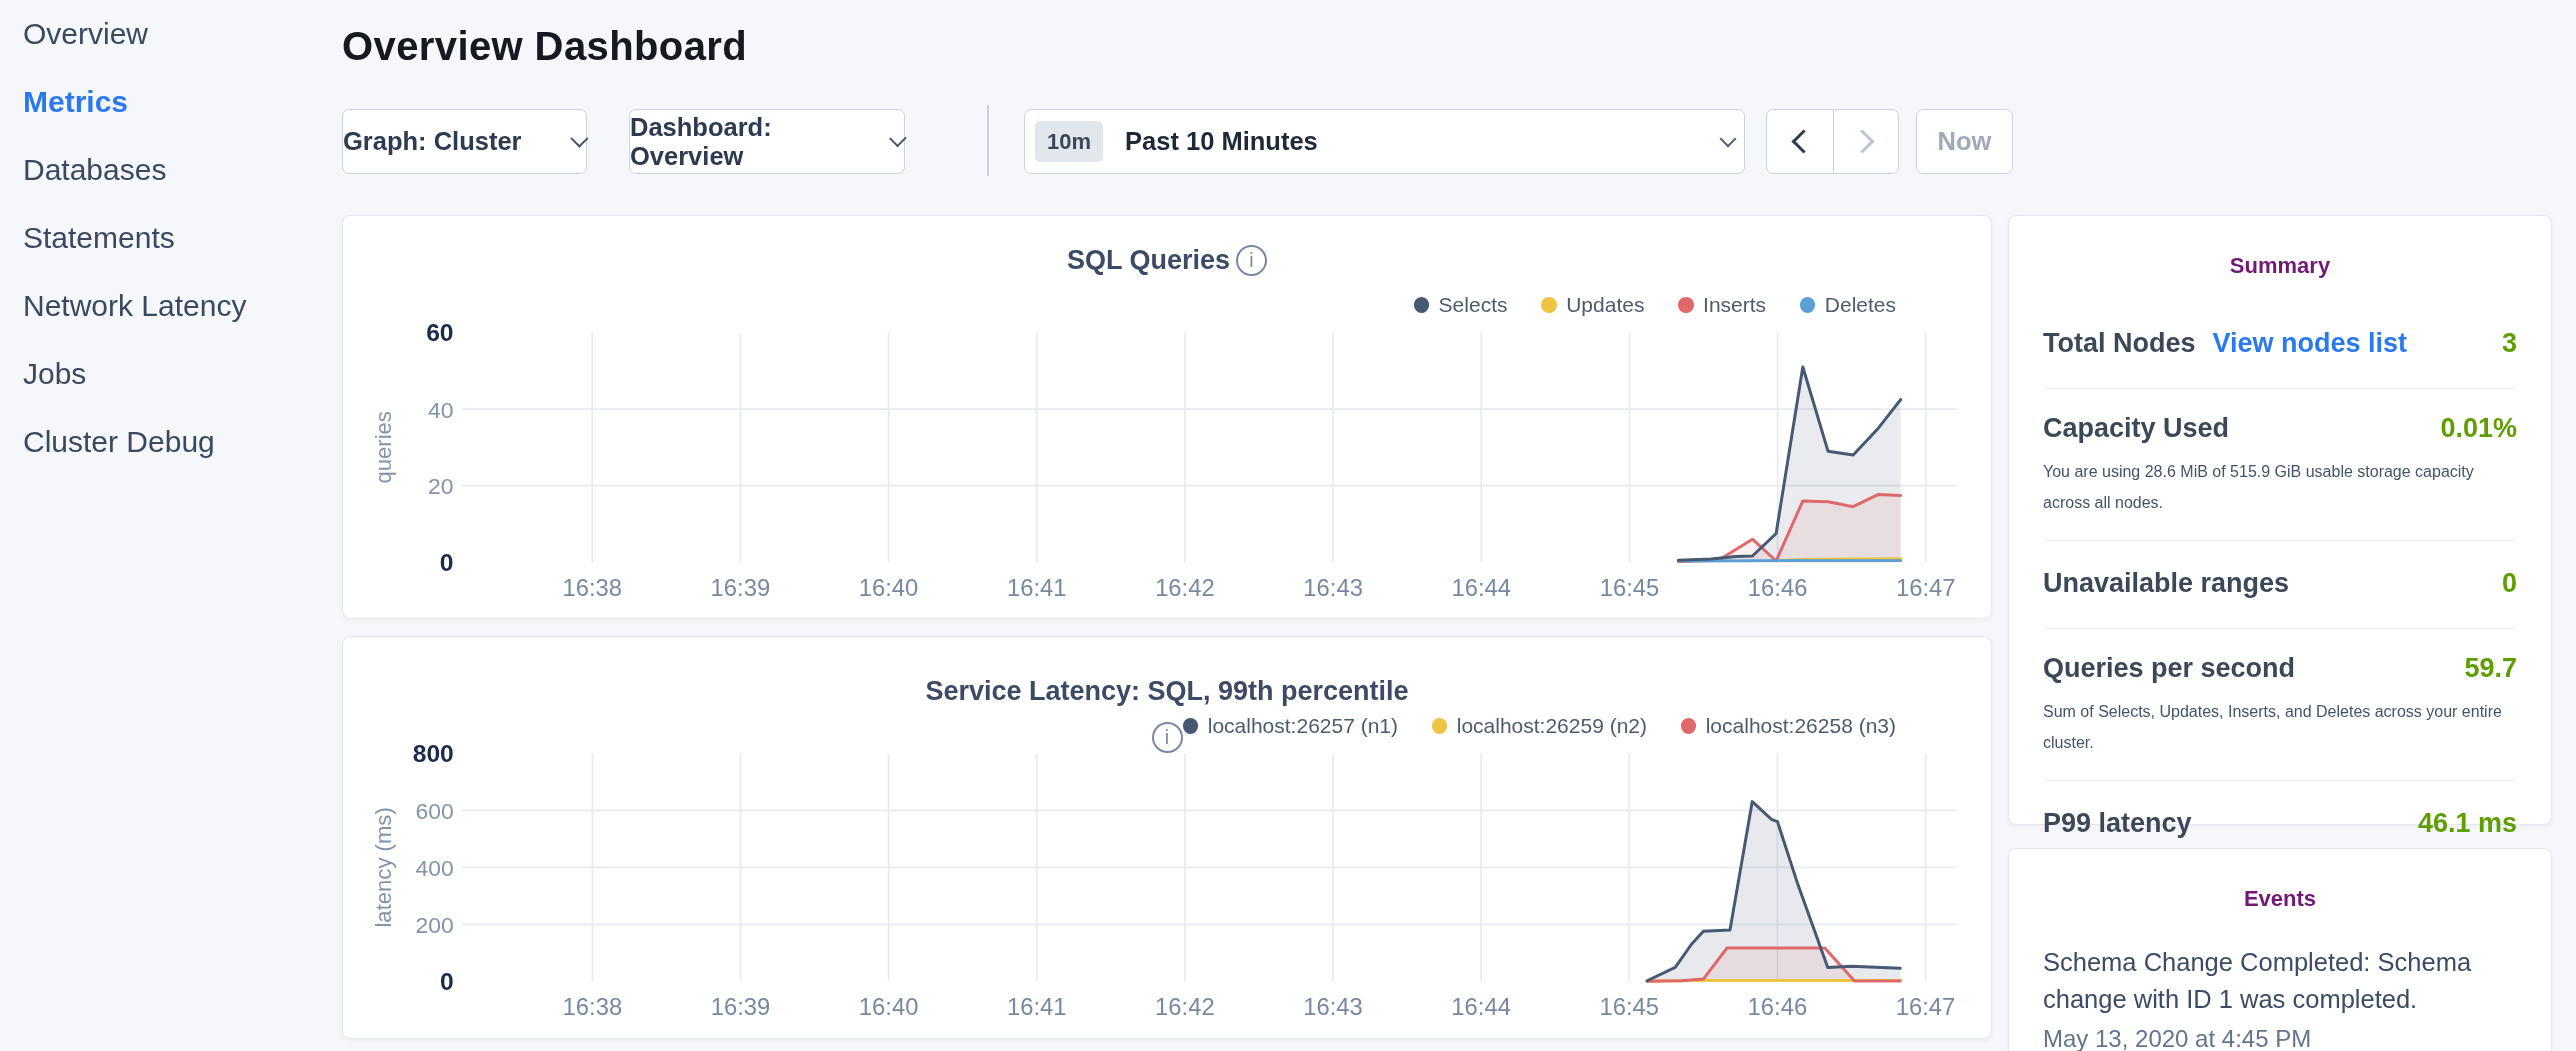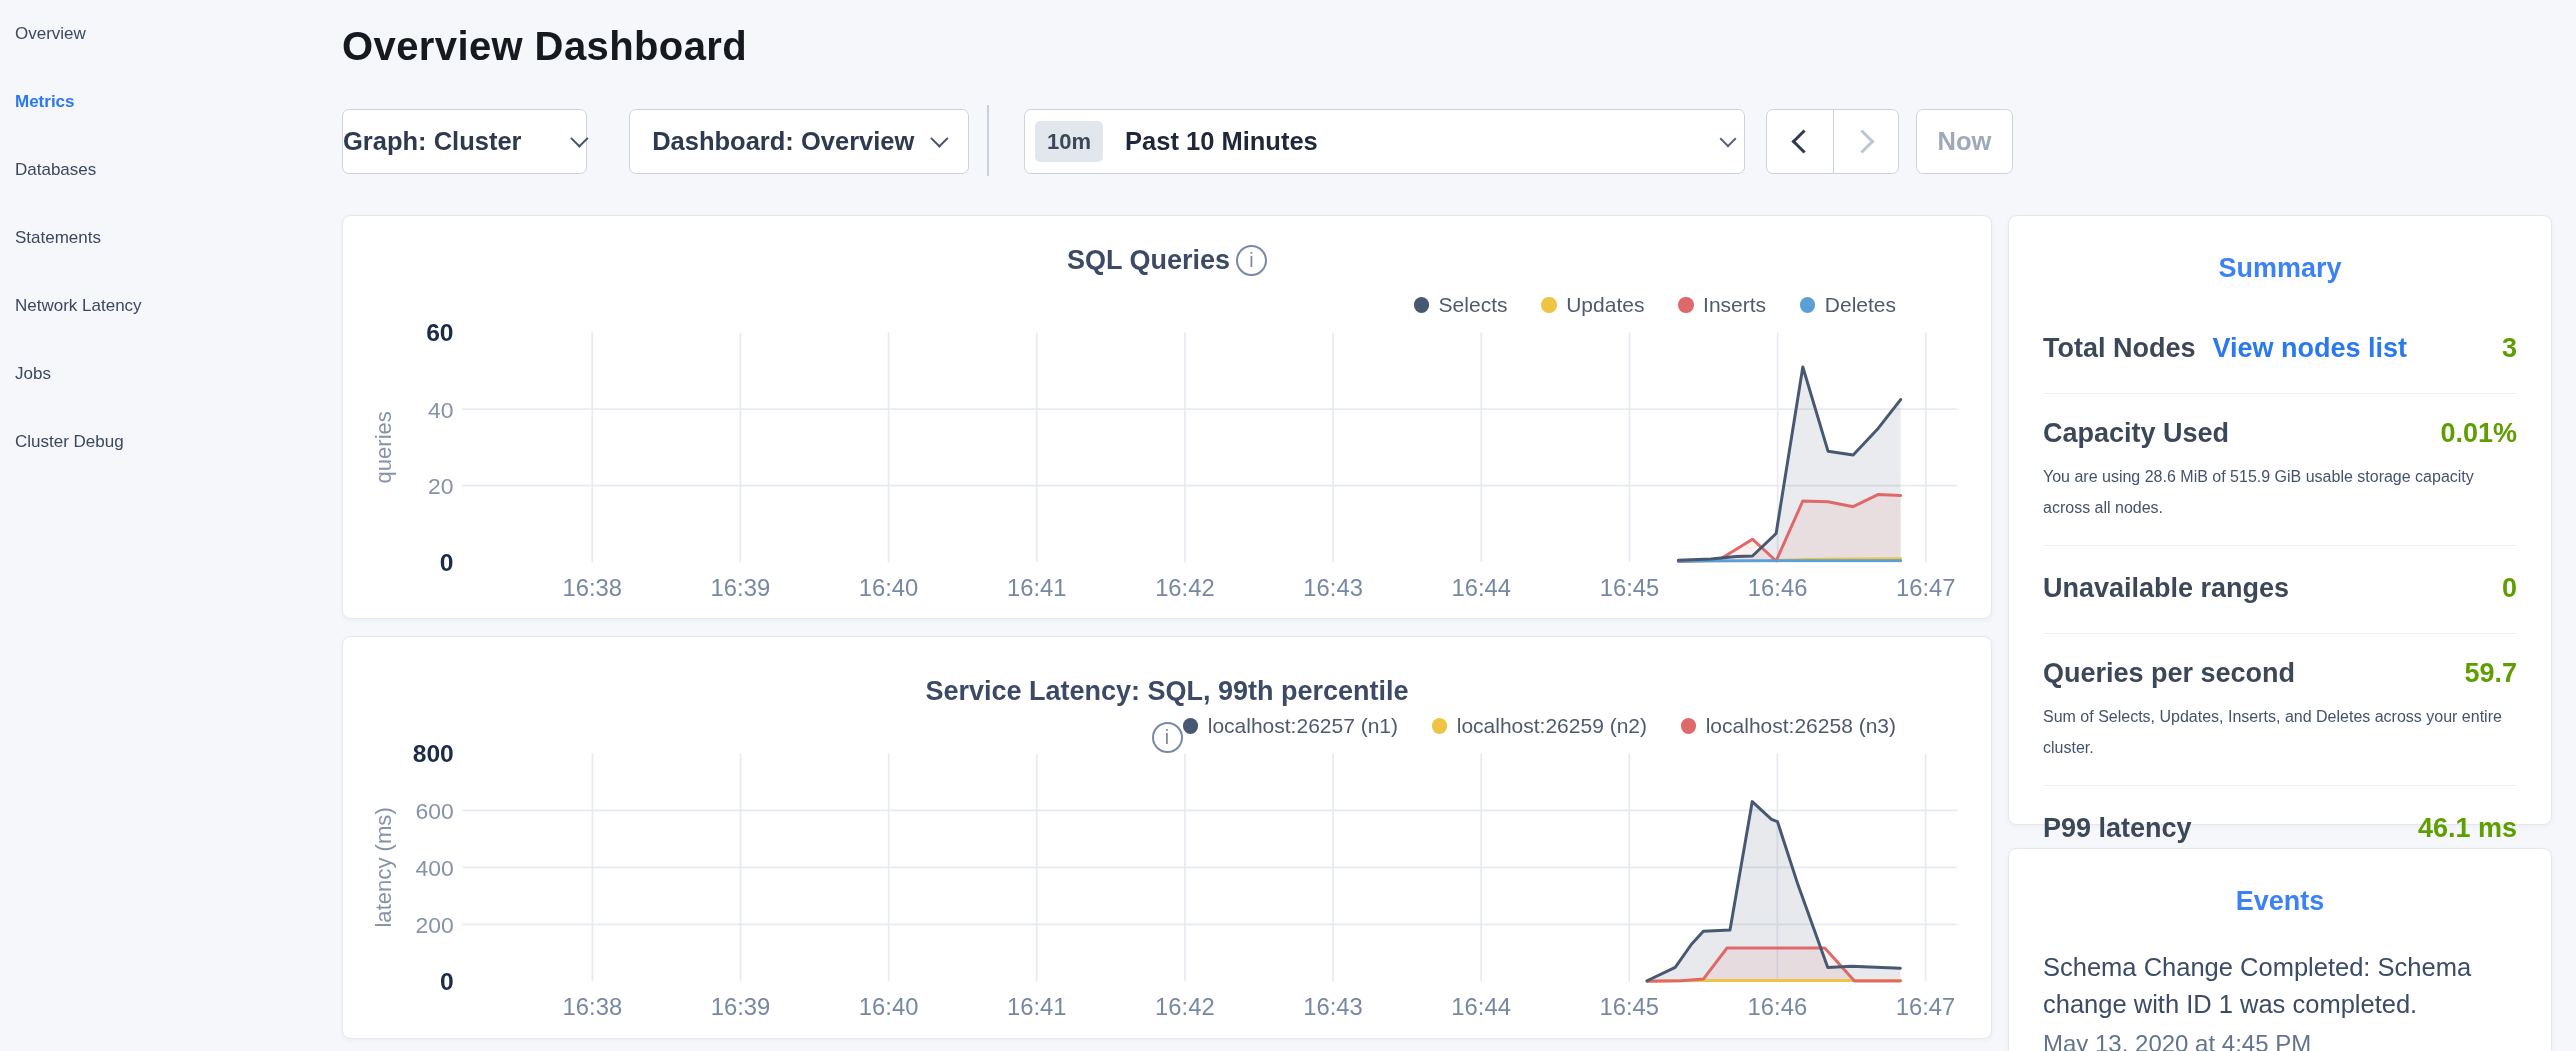--- a/index.html
+++ b/index.html
@@ -2,30 +2,30 @@
 <html style="font-size:13.6px"><head>
 <meta charset="utf-8">
 <style>
   * { margin:0; padding:0; box-sizing:border-box; }
   html,body { background:#f5f7fa; }
   body { font-family:"Liberation Sans", sans-serif; }
   #app { position:relative; width:2576px; height:1051px; overflow:hidden; background:#f5f7fa; color:#3c4758; }
 
   
   #sidebar { position:absolute; left:0; top:0; width:340px; height:1051px; }
-  .side-item { height:68px; line-height:68px; padding-left:15px; font-size:17px; color:#3b4860; cursor:pointer; white-space:nowrap; }
+  .side-item { height:68px; line-height:68px; padding-left:23px; font-size:30px; color:#3b4860; cursor:pointer; white-space:nowrap; }
   .side-item.active { color:#2979ef; font-weight:700; }
 
   
   #page-title { position:absolute; left:342px; top:24px; font-size:40px; font-weight:700; color:#16191f; letter-spacing:0.4px; }
 
   
   .ctl { position:absolute; top:109px; height:65px; background:#fff; border:1.7px solid #ccd3de; border-radius:6.8px; display:flex; align-items:center; cursor:pointer; }
   #graph-dd { left:342px; width:245px; justify-content:space-between; gap:18.7px; }
-  #dash-dd  { left:629px; width:340px; justify-content:center; gap:18.7px; }
+  #dash-dd  { left:629px; width:276px; justify-content:center; gap:18.7px; }
   .dd-label { font-size:25.5px; font-weight:700; color:#2e3a50; }
   .caret-down { width:12.8px; height:12.8px; border-right:2.6px solid #46536b; border-bottom:2.6px solid #46536b; transform:rotate(45deg); margin-top:-6.8px; }
   #ctl-divider { position:absolute; left:987px; top:105px; width:1.7px; height:71px; background:#c9d0dc; }
   #time-picker { left:1024px; width:721px; padding:0 10px; justify-content:flex-start; }
   #time-badge { background:#e2e7ee; border-radius:5.1px; padding:7.7px 12px; font-size:22px; font-weight:700; color:#3c4758; margin-right:22px; }
   #time-label { font-size:25.5px; font-weight:700; color:#1f2839; flex:1; }
   #time-caret { width:12px; height:12px; border-right:2.1px solid #5a6680; border-bottom:2.1px solid #5a6680; transform:rotate(45deg); margin-top:-5.1px; }
   #arrow-group { left:1766px; width:133px; padding:0; overflow:hidden; }
   .arrow-cell { width:50%; height:100%; display:flex; align-items:center; justify-content:center; }
   .arrow-cell + .arrow-cell { border-left:1.7px solid #c9d0dc; }
@@ -45,21 +45,21 @@
   .chart-title { font-size:27px; font-weight:700; color:#3d4a66; }
   .info-icon { width:31px; height:31px; border:2.1px solid #7b87a6; border-radius:50%; color:#7b87a6; font-size:19.6px; line-height:27px; text-align:center; font-style:normal; cursor:pointer; flex:none; }
   .legend { position:absolute; right:95px; display:flex; gap:34px; align-items:center; }
   .legend-item { display:flex; align-items:center; gap:9.4px; }
   .legend-dot { width:15.3px; height:15.3px; border-radius:50%; flex:none; }
   .legend-label { font-size:21px; color:#4e5a6e; white-space:nowrap; }
   .chart-svg { position:absolute; left:0; top:0; }
   svg text { font-family:"Liberation Sans", sans-serif; }
 
   
-  #summary-card .panel-title, #events-card .panel-title { text-align:center; font-size:27px; font-weight:700; color:#3b82f6; padding-top:37px; }
+  #summary-card .panel-title, #events-card .panel-title { text-align:center; font-size:22px; font-weight:700; color:#701a75; padding-top:37px; }
   #summary-rows { padding:22px 34px 0 34px; }
   .sum-row { padding:27px 0 29px 0; border-bottom:1.7px solid #edf0f4; }
   .sum-row:last-child { border-bottom:none; }
   .sum-head { display:flex; align-items:baseline; }
   .sum-label { font-size:27px; font-weight:700; color:#3c4758; white-space:nowrap; }
   .sum-link { font-size:27px; font-weight:700; color:#2979ef; margin-left:17px; cursor:pointer; white-space:nowrap; }
   .sum-value { margin-left:auto; font-size:27px; font-weight:700; color:#5f9e00; white-space:nowrap; }
   .sum-desc { margin-top:12px; font-size:16px; line-height:31px; color:#44536b; }
   .sum-row.has-desc { padding:24px 0 22px 0; }
 

